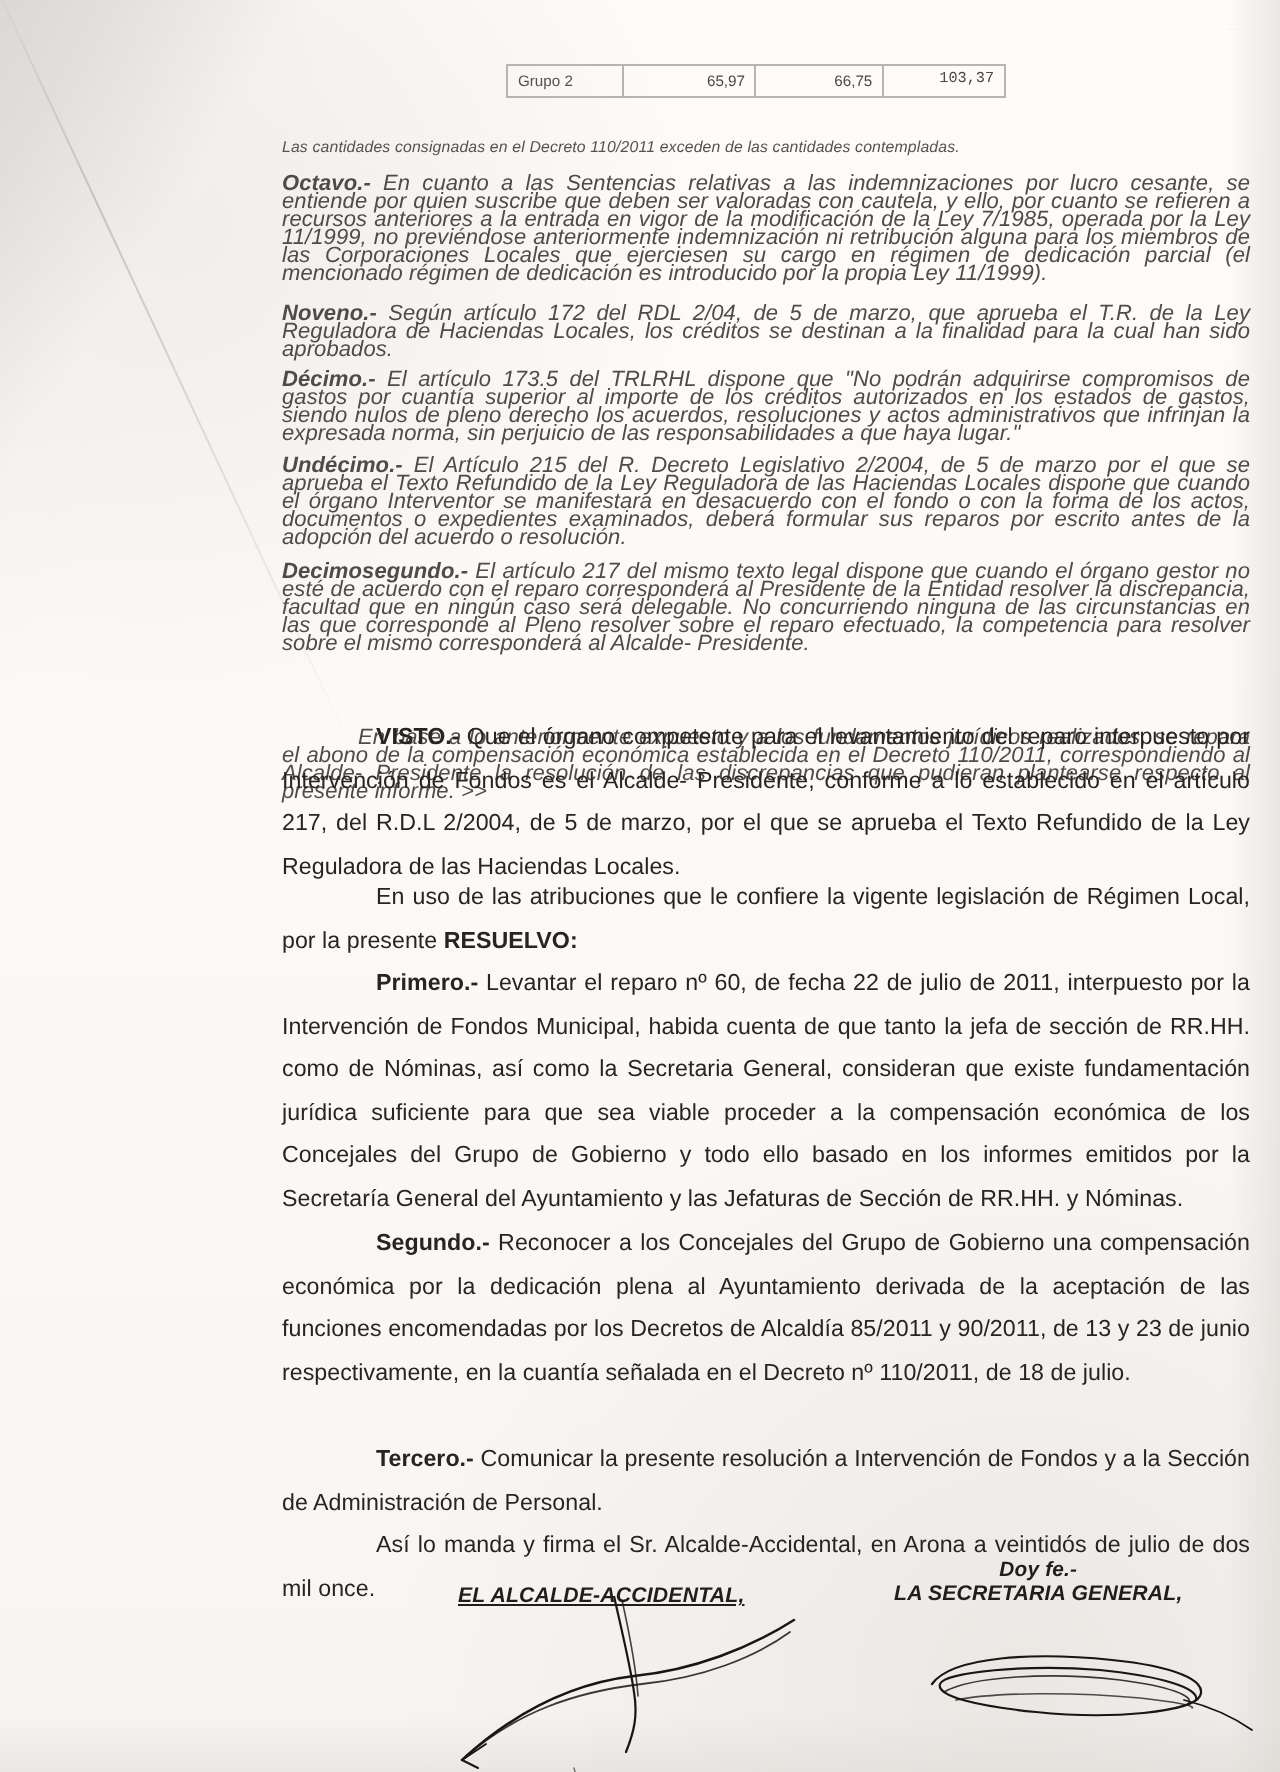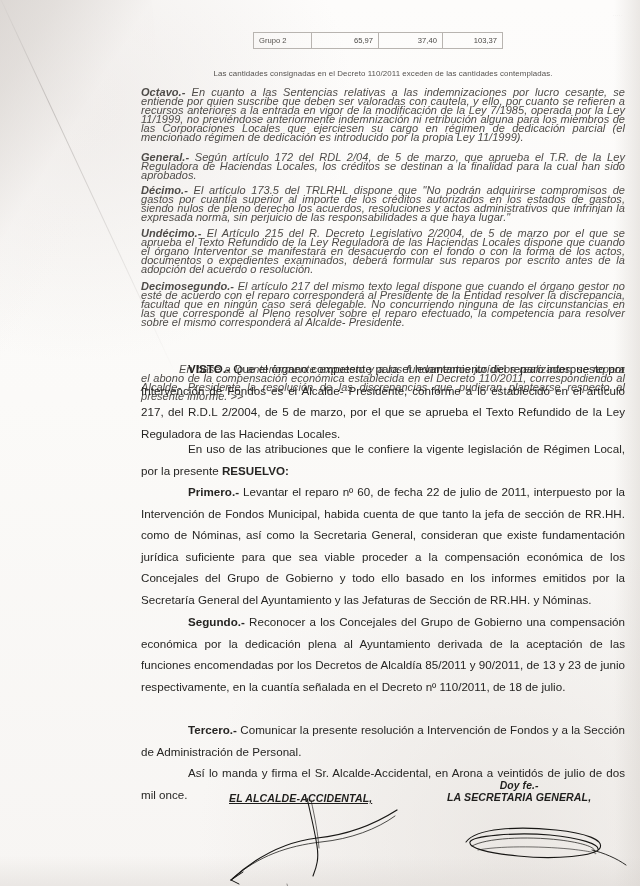--- a/index.html
+++ b/index.html
@@ -81,33 +81,33 @@
     border: 1px solid #b8b4b0;
     height: 15px;
     padding: 0 5px;
     line-height: 15px;
     white-space: nowrap;
   }
   .amount-table td.lbl { width: 52px; text-align: left; color: #55524e; }
   .amount-table td.num { text-align: right; }
   .c1 { width: 66px; }
   .c2 { width: 62px; }
-  .c3 { width: 56px; }
+  .c3 { width: 56px; font-family: Liberation Mono, monospace; }
 
   
   .note-line {
     position: absolute;
     left: 141px;
     top: 68px;
     width: 484px;
+    font-style: italic;
     font-size: 7.9px;
     line-height: 11px;
     color: #55524f;
     letter-spacing: 0.08px;
-    text-align: center;
   }
   .quoted {
     position: absolute;
     left: 141px;
     width: 484px;
     font-style: italic;
     font-size: 11px;
     line-height: 9px;
     text-align: justify;
     color: #4e4b48;
@@ -173,34 +173,34 @@
   <div class="edge-shade-right"></div>
   <div class="edge-shade-bottom"></div>
 
   <div class="content">
 
     <table class="amount-table">
       <tbody>
         <tr>
           <td class="lbl">Grupo 2</td>
           <td class="num c1">65,97</td>
-          <td class="num c2">37,40</td>
+          <td class="num c2">66,75</td>
           <td class="num c3">103,37</td>
         </tr>
       </tbody>
     </table>
 
     <div class="note-line">Las cantidades consignadas en el Decreto 110/2011 exceden de las cantidades contempladas.</div>
 
     <div class="quoted" style="top:88px;">
       <b>Octavo.-</b><span> En cuanto a las Sentencias relativas a las indemnizaciones por lucro cesante, se entiende por quien suscribe que deben ser valoradas con cautela, y ello, por cuanto se refieren a recursos anteriores a la entrada en vigor de la modificación de la Ley 7/1985, operada por la Ley 11/1999, no previéndose anteriormente indemnización ni retribución alguna para los miembros de las Corporaciones Locales que ejerciesen su cargo en régimen de dedicación parcial (el mencionado régimen de dedicación es introducido por la propia Ley 11/1999).</span>
     </div>
 
     <div class="quoted" style="top:153px;">
-      <b>General.-</b><span> Según artículo 172 del RDL 2/04, de 5 de marzo, que aprueba el T.R. de la Ley Reguladora de Haciendas Locales, los créditos se destinan a la finalidad para la cual han sido aprobados.</span>
+      <b>Noveno.-</b><span> Según artículo 172 del RDL 2/04, de 5 de marzo, que aprueba el T.R. de la Ley Reguladora de Haciendas Locales, los créditos se destinan a la finalidad para la cual han sido aprobados.</span>
     </div>
 
     <div class="quoted" style="top:186px;">
       <b>Décimo.-</b><span> El artículo 173.5 del TRLRHL dispone que "No podrán adquirirse compromisos de gastos por cuantía superior al importe de los créditos autorizados en los estados de gastos, siendo nulos de pleno derecho los acuerdos, resoluciones y actos administrativos que infrinjan la expresada norma, sin perjuicio de las responsabilidades a que haya lugar."</span>
     </div>
 
     <div class="quoted" style="top:229px;">
       <b>Undécimo.-</b><span> El Artículo 215 del R. Decreto Legislativo 2/2004, de 5 de marzo por el que se aprueba el Texto Refundido de la Ley Reguladora de las Haciendas Locales dispone que cuando el órgano Interventor se manifestara en desacuerdo con el fondo o con la forma de los actos, documentos o expedientes examinados, deberá formular sus reparos por escrito antes de la adopción del acuerdo o resolución.</span>
     </div>
 

